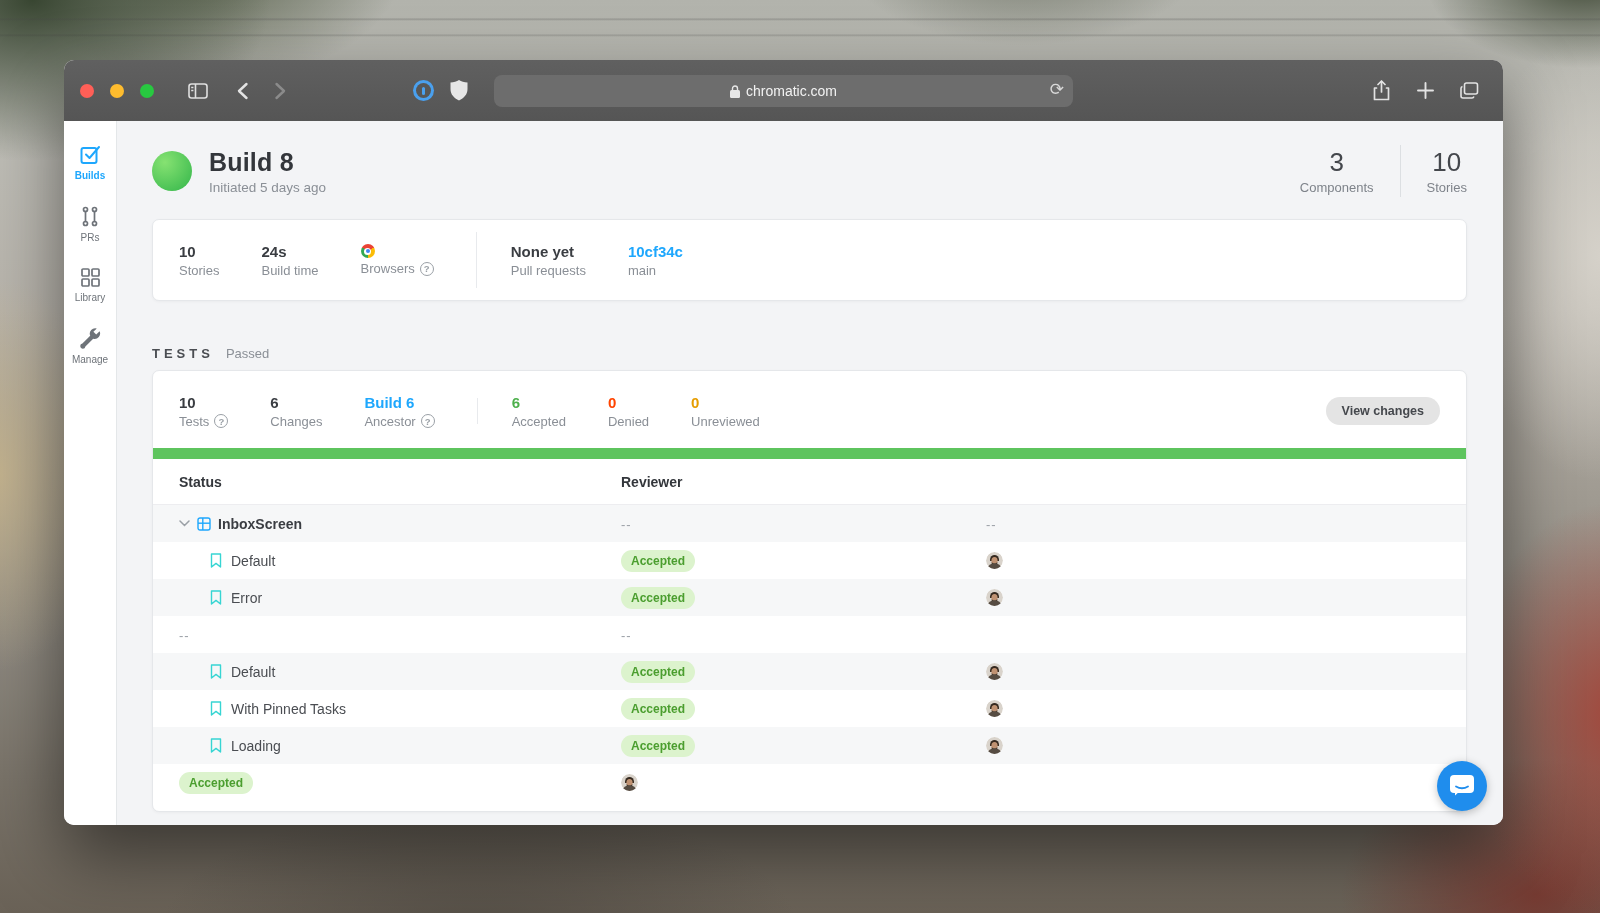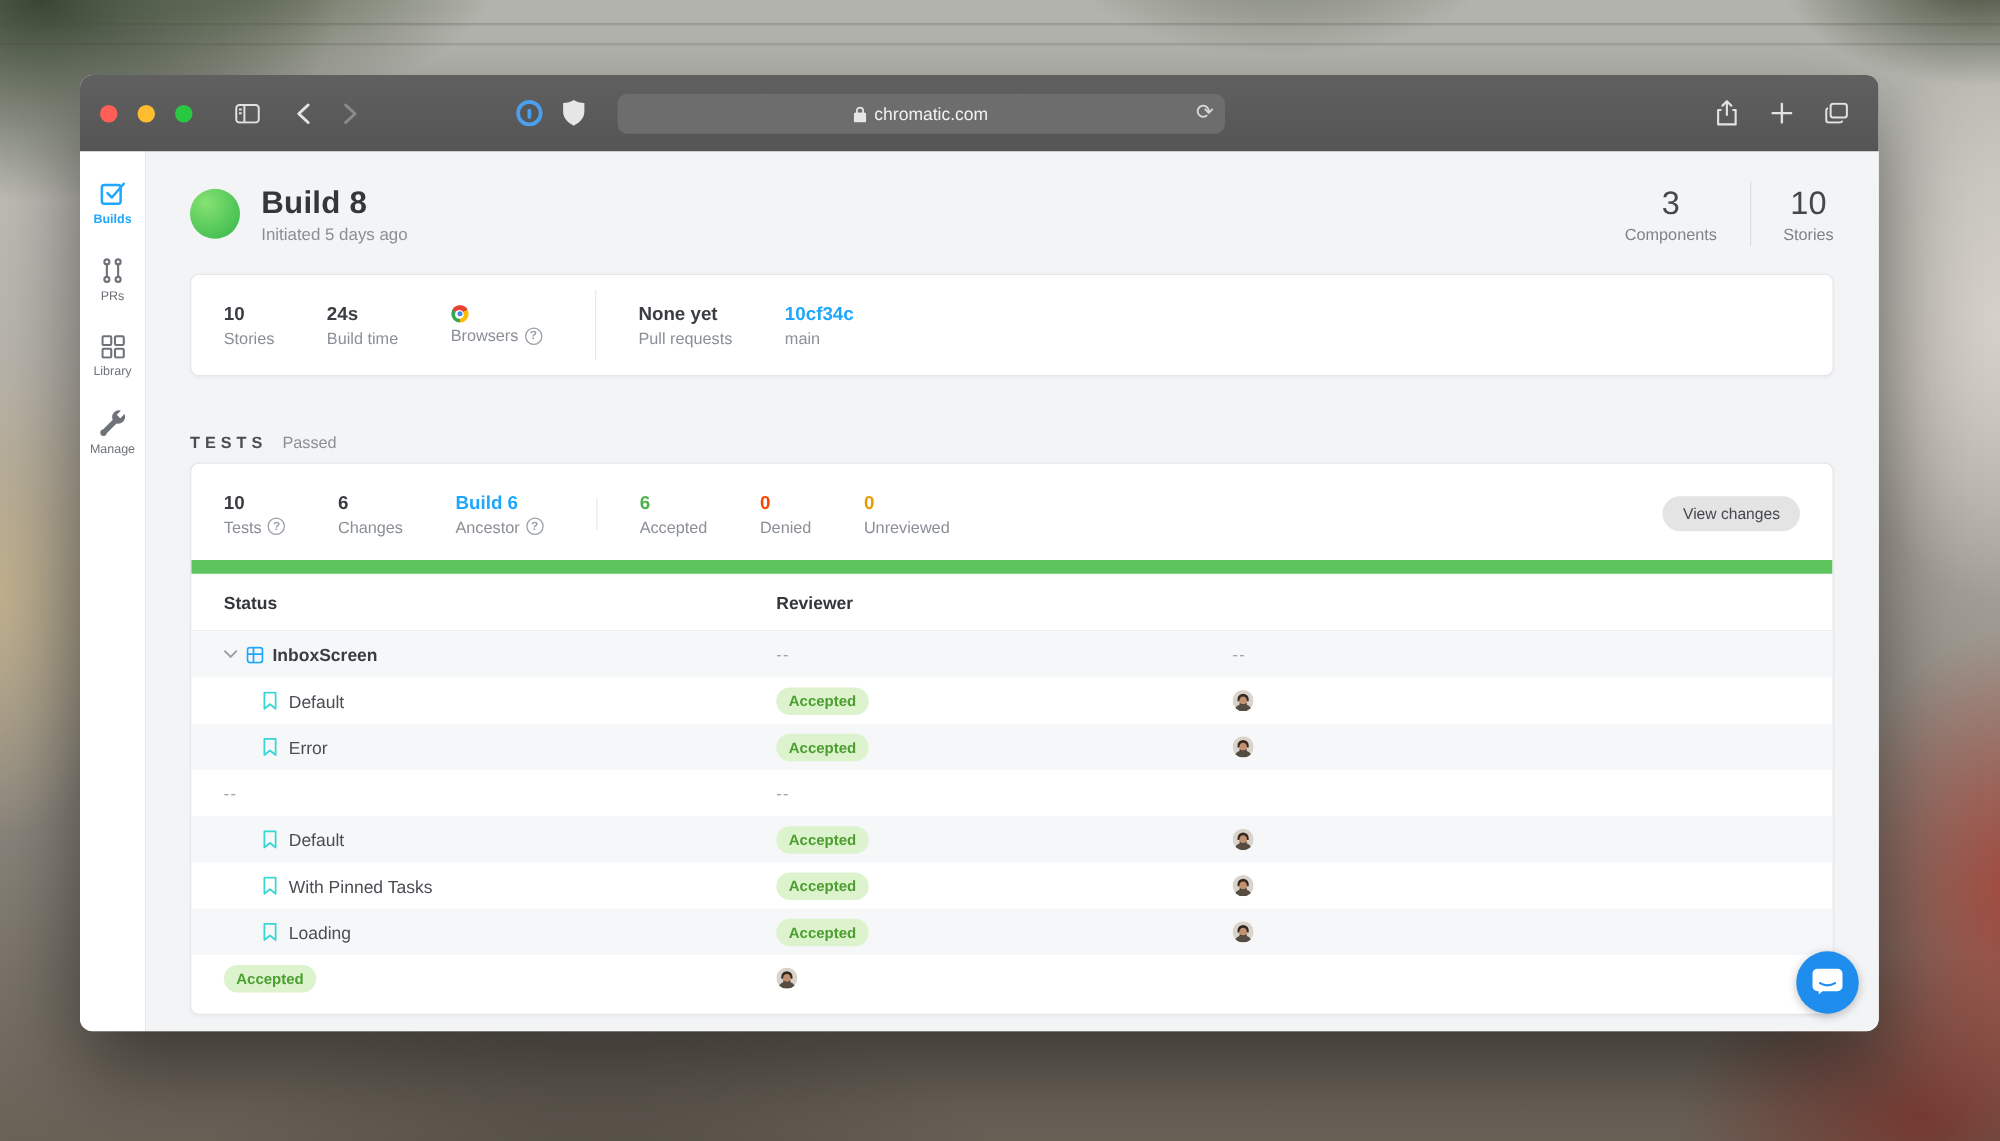--- a/index.html
+++ b/index.html
@@ -27,21 +27,21 @@
     border-radius:10px; overflow:hidden; box-shadow:0 30px 70px rgba(0,0,0,.5);
     background:#fff; }
 
   .toolbar { height:61px; background:linear-gradient(#606060,#555); display:flex;
     align-items:center; padding:0 16px; position:relative; }
   .lights { display:flex; gap:16px; margin-right:28px; }
   .light { width:14px; height:14px; border-radius:50%; }
   .tbtn { background:none; border:none; display:flex; align-items:center;
     justify-content:center; width:32px; height:32px; cursor:pointer; }
   .tbtn svg { display:block; }
-  .urlbar { position:absolute; left:430px; top:15px; width:486px; height:32px;
+  .urlbar { position:absolute; left:430px; top:15px; width:579px; height:32px;
     background:#6d6d6d; border-radius:8px; display:flex; align-items:center;
     justify-content:center; color:#f2f2f2; font-size:14px; gap:6px; }
   .urlbar .reload { position:absolute; right:9px; top:4px; color:#d9d9d9;
     font-size:17px; background:none; border:none; cursor:pointer; }
   .right-tools { position:absolute; right:18px; display:flex; gap:12px; align-items:center; }
   .onepw { width:21px; height:21px; border-radius:50%; background:#4aa0ee;
     display:flex; align-items:center; justify-content:center; }
   .onepw .in { width:15px; height:15px; border-radius:50%; background:#575757;
     display:flex; align-items:center; justify-content:center; }
   .onepw .bar { width:3.5px; height:8px; border-radius:2px; background:#4aa0ee; }
@@ -91,21 +91,21 @@
     justify-content:center; font-weight:bold; }
 
   .tests-label { margin-top:45px; display:flex; align-items:baseline; gap:12px; }
   .tests-label .tl { font-size:13px; font-weight:bold; letter-spacing:4px; color:#4a4d52; }
   .tests-label .ts { font-size:13px; color:#8a8f96; }
 
   .tests-card { margin-top:9px; flex:1; margin-bottom:13px; display:flex;
     flex-direction:column; overflow:hidden; }
   .tests-stats { display:flex; align-items:center; padding:15px 26px 12px 26px; height:77px; }
   .view-changes { margin-left:auto; background:#e4e4e4; border:none; border-radius:14px;
-    padding:7px 16px; font-size:12.5px; font-weight:normal; color:#45484d;
+    padding:7px 16px; font-size:12.5px; font-weight:bold; color:#45484d;
     cursor:pointer; font-family:inherit; }
   .progress { height:11px; background:#5ec45e; }
 
   
   .thead { display:grid; grid-template-columns:442px 365px 1fr; padding-left:26px;
     height:46px; align-items:center; border-bottom:1px solid #ededf0; }
   .thead .th { font-size:14px; font-weight:bold; color:#33363b; }
   .trows .trow { display:grid; grid-template-columns:442px 365px 1fr;
     padding-left:26px; height:37px; align-items:center; cursor:pointer; }
   .trows .trow:nth-child(odd) { background:#f6f7f8; }

